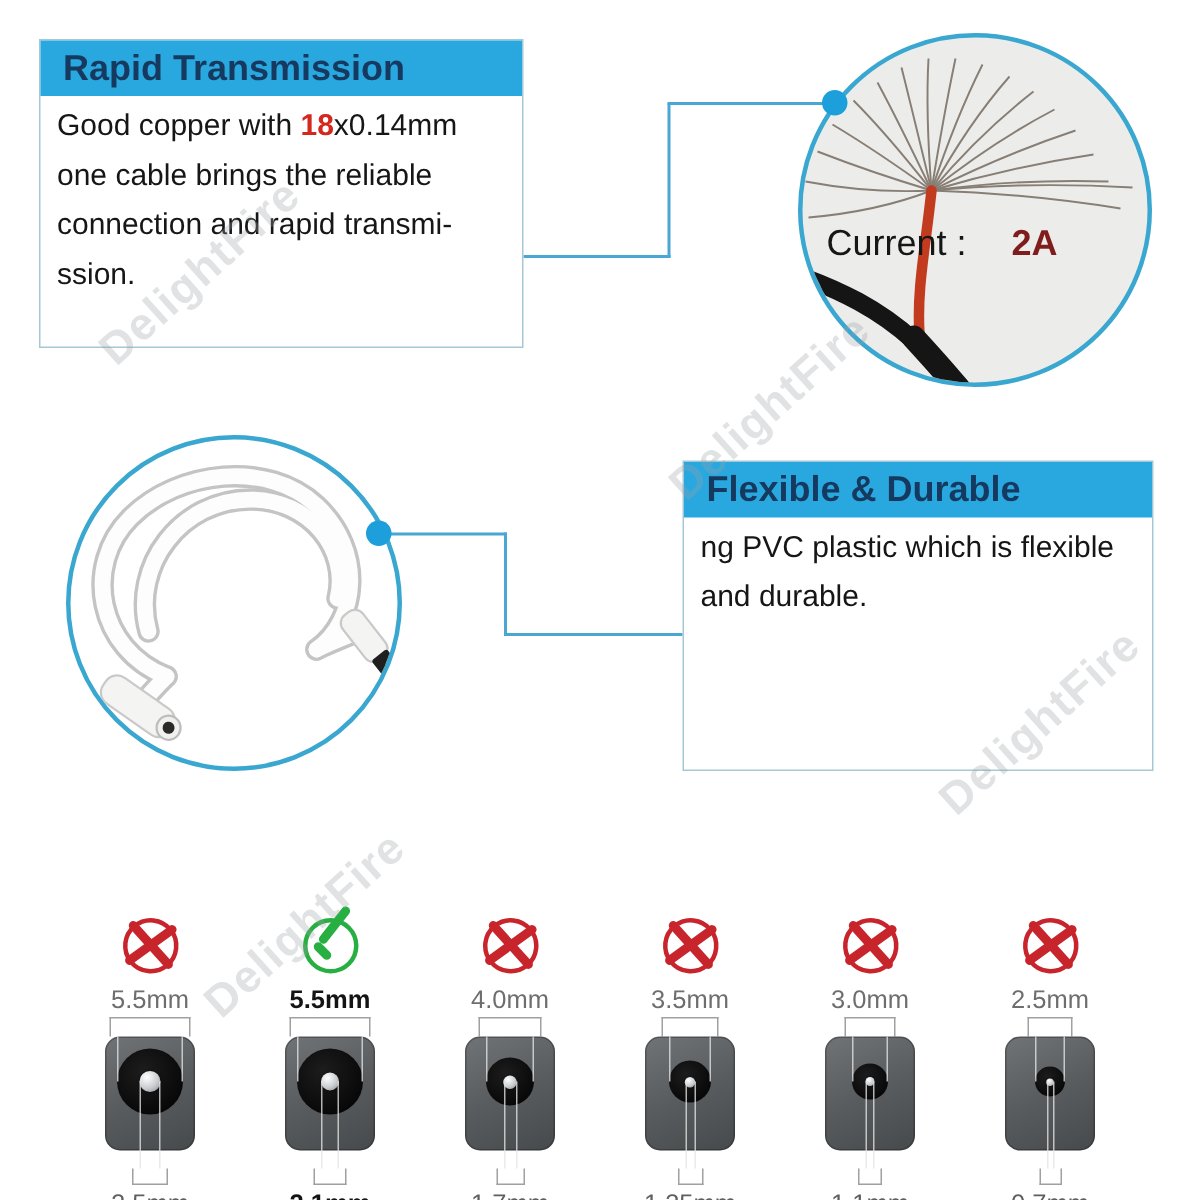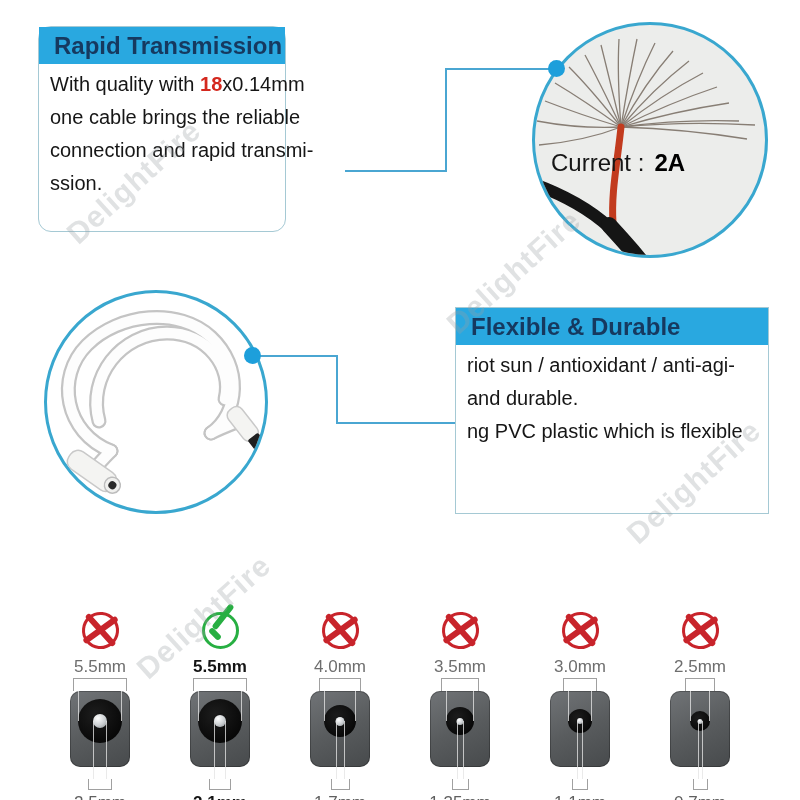--- a/index.html
+++ b/index.html
@@ -22,21 +22,21 @@
   .cl{position:absolute;background:var(--connector-line,#4aa6d2);z-index:1;}
   .callout-dot{position:absolute;width:17px;height:17px;border-radius:50%;
       background:#1d9fdb;z-index:3;}
 
   
   .photo-circle{position:absolute;border-radius:50%;border:3px solid #39a7cf;
       overflow:hidden;box-sizing:border-box;z-index:2;}
   #circle-top{left:532px;top:22px;width:236px;height:236px;background:#ecedeb;}
   #circle-left{left:44px;top:290px;width:224px;height:224px;background:#ffffff;}
   .current-label{position:absolute;left:16px;top:124px;font-size:24px;color:#161616;z-index:3;}
-  .current-label .amps{color:#000000;font-weight:bold;margin-left:10px;}
+  .current-label .amps{color:#7f1d1d;font-weight:bold;margin-left:30px;}
 
   
   .attn-bar{position:absolute;left:42px;top:557px;width:232px;height:36px;box-sizing:border-box;
       background:var(--accent-cyan,#29a8e0);color:var(--attention-text,#9c2d39);
       font-weight:bold;font-size:23px;line-height:36px;padding-left:13px;letter-spacing:.5px;z-index:2;}
   #attn-grid{position:absolute;left:40px;top:612px;width:720px;display:flex;z-index:2;}
   .attn-col{flex:1;display:flex;flex-direction:column;align-items:center;}
 
   .mark{position:relative;width:31px;height:31px;border-radius:50%;border:3px solid;margin-bottom:5px;}
   .mark.cross{border-color:var(--alert-red,#c8242b);transform:rotate(6deg);}
@@ -67,24 +67,24 @@
 </head>
 <body>
 
 <div id="canvas">
 
   <span class="wm" style="left:50px;top:165px;">DelightFire</span>
   <span class="wm" style="left:430px;top:255px;">DelightFire</span>
   <span class="wm" style="left:610px;top:465px;">DelightFire</span>
   <span class="wm" style="left:120px;top:600px;">DelightFire</span>
 
-  <div class="info-box" style="left:38px;top:26px;width:248px;height:206px;border-radius:13px;">
+  <div class="info-box" style="left:26px;top:26px;width:323px;height:206px;">
     <div class="info-header">Rapid Transmission</div>
     <div class="info-body">
-      <div class="bl"><span>With quality with </span><span class="hl-red">18</span><span>x0.14mm</span></div>
+      <div class="bl"><span>Good copper with </span><span class="hl-red">18</span><span>x0.14mm</span></div>
       <div class="bl">one cable brings the reliable</div>
       <div class="bl">connection and rapid transmi-</div>
       <div class="bl">ssion.</div>
     </div>
   </div>
 
   <div class="cl" style="left:345px;top:170px;width:102px;height:2px;"></div>
   <div class="cl" style="left:445px;top:69px;width:2px;height:103px;"></div>
   <div class="cl" style="left:445px;top:68px;width:111px;height:2px;"></div>
   <div class="callout-dot" style="left:548px;top:60px;"></div>
@@ -148,23 +148,22 @@
   </div>
 
   <div class="callout-dot" style="left:244px;top:347px;"></div>
   <div class="cl" style="left:252px;top:355px;width:86px;height:2px;"></div>
   <div class="cl" style="left:336px;top:355px;width:2px;height:69px;"></div>
   <div class="cl" style="left:336px;top:422px;width:120px;height:2px;"></div>
 
   <div class="info-box" style="left:455px;top:307px;width:314px;height:207px;">
     <div class="info-header">Flexible &amp; Durable</div>
     <div class="info-body">
-      <div class="bl">riot sun / antioxidant / anti-agi-</div>
+      <div class="bl">ng PVC plastic which is flexible</div>
       <div class="bl">and durable.</div>
-      <div class="bl">ng PVC plastic which is flexible</div>
     </div>
   </div>
 
   <div id="attn-grid">
       <div class="attn-col">
         <span class="mark cross">
           <span class="xb a"></span>
           <span class="xb b"></span>
         </span>
         <div class="size-top">5.5mm</div>

